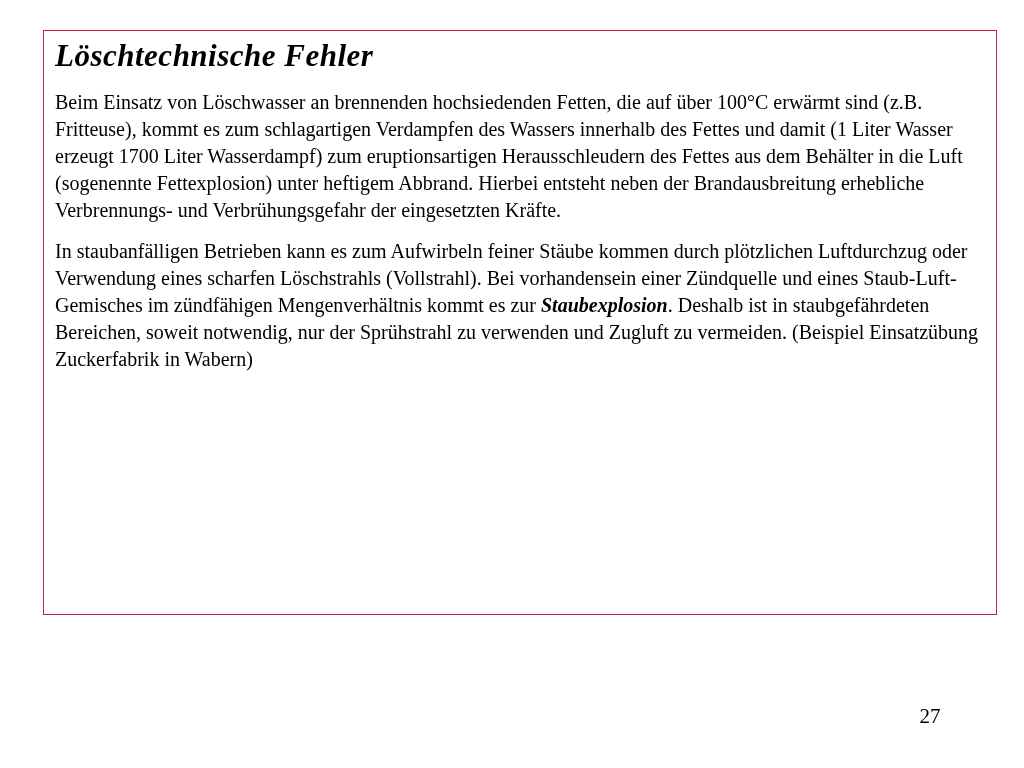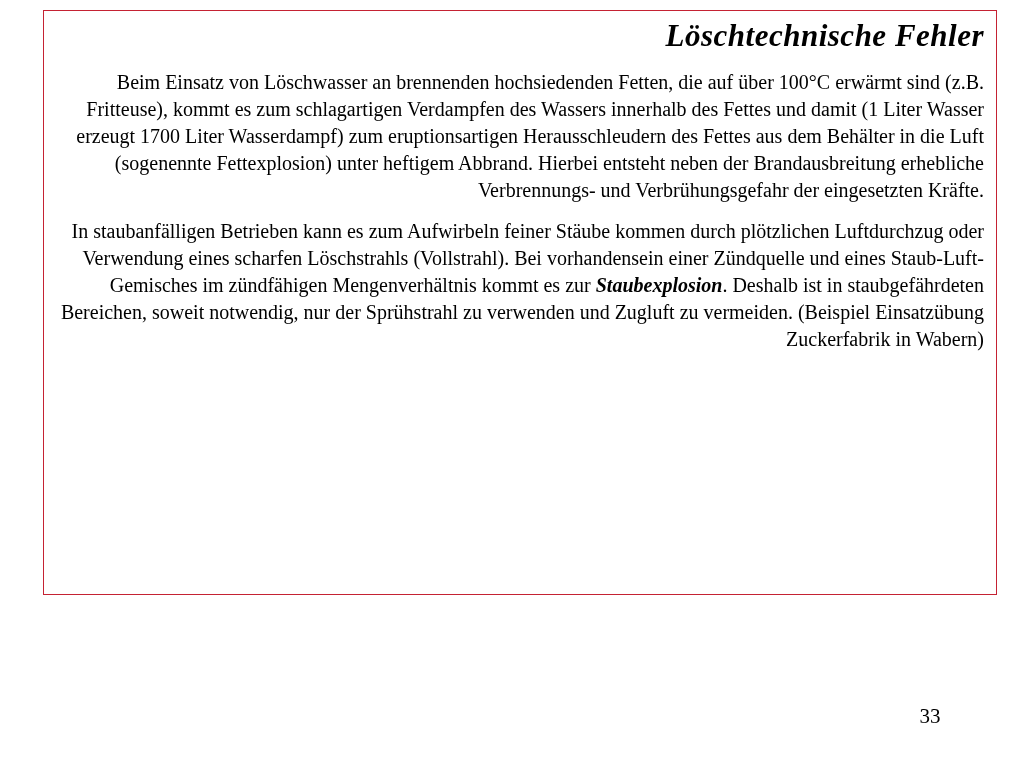--- a/index.html
+++ b/index.html
@@ -14,28 +14,27 @@
     position: relative;
     width: 1024px;
     height: 768px;
     background: #ffffff;
     font-family: "Liberation Serif", "DejaVu Serif", serif;
     color: #000000;
   }
   .content-frame {
     position: absolute;
     left: 43px;
-    top: 10px;
+    top: 30px;
     width: 954px;
     height: 585px;
     box-sizing: border-box;
     border: 1.5px solid #c52233;
     padding: 5px 12px 6px 11px;
     overflow: hidden;
-    text-align: right;
   }
   .slide-title {
     margin: 0 0 13px 0;
     font-size: 31px;
     line-height: 40px;
     font-weight: bold;
     font-style: italic;
     letter-spacing: 0.5px;
   }
   .body-paragraph {
@@ -71,15 +70,15 @@
 
 
 
 
     <p class="body-paragraph">Beim Einsatz von Löschwasser an brennenden hochsiedenden Fetten, die auf über 100°C erwärmt sind (z.B. Fritteuse), kommt es zum schlagartigen Verdampfen des Wassers innerhalb des Fettes und damit (1 Liter Wasser erzeugt 1700 Liter Wasserdampf) zum eruptionsartigen Herausschleudern des Fettes aus dem Behälter in die Luft (sogenennte Fettexplosion) unter heftigem Abbrand. Hierbei entsteht neben der Brandausbreitung erhebliche Verbrennungs- und Verbrühungsgefahr der eingesetzten Kräfte.</p>
 
     <p class="body-paragraph"><span>In staubanfälligen Betrieben kann es zum Aufwirbeln feiner Stäube kommen durch plötzlichen Luftdurchzug oder Verwendung eines scharfen Löschstrahls (Vollstrahl). Bei vorhandensein einer Zündquelle und eines Staub-Luft-Gemisches im zündfähigen Mengenverhältnis kommt es zur </span><span class="emphasis-bold-italic">Staubexplosion</span><span>. Deshalb ist in staubgefährdeten Bereichen, soweit notwendig, nur der Sprühstrahl zu verwenden und Zugluft zu vermeiden. (Beispiel Einsatzübung Zuckerfabrik in Wabern)</span></p>
 
   </div>
 
-  <div class="page-number">33</div>
+  <div class="page-number">27</div>
 
 </div>
 
 </body></html>

